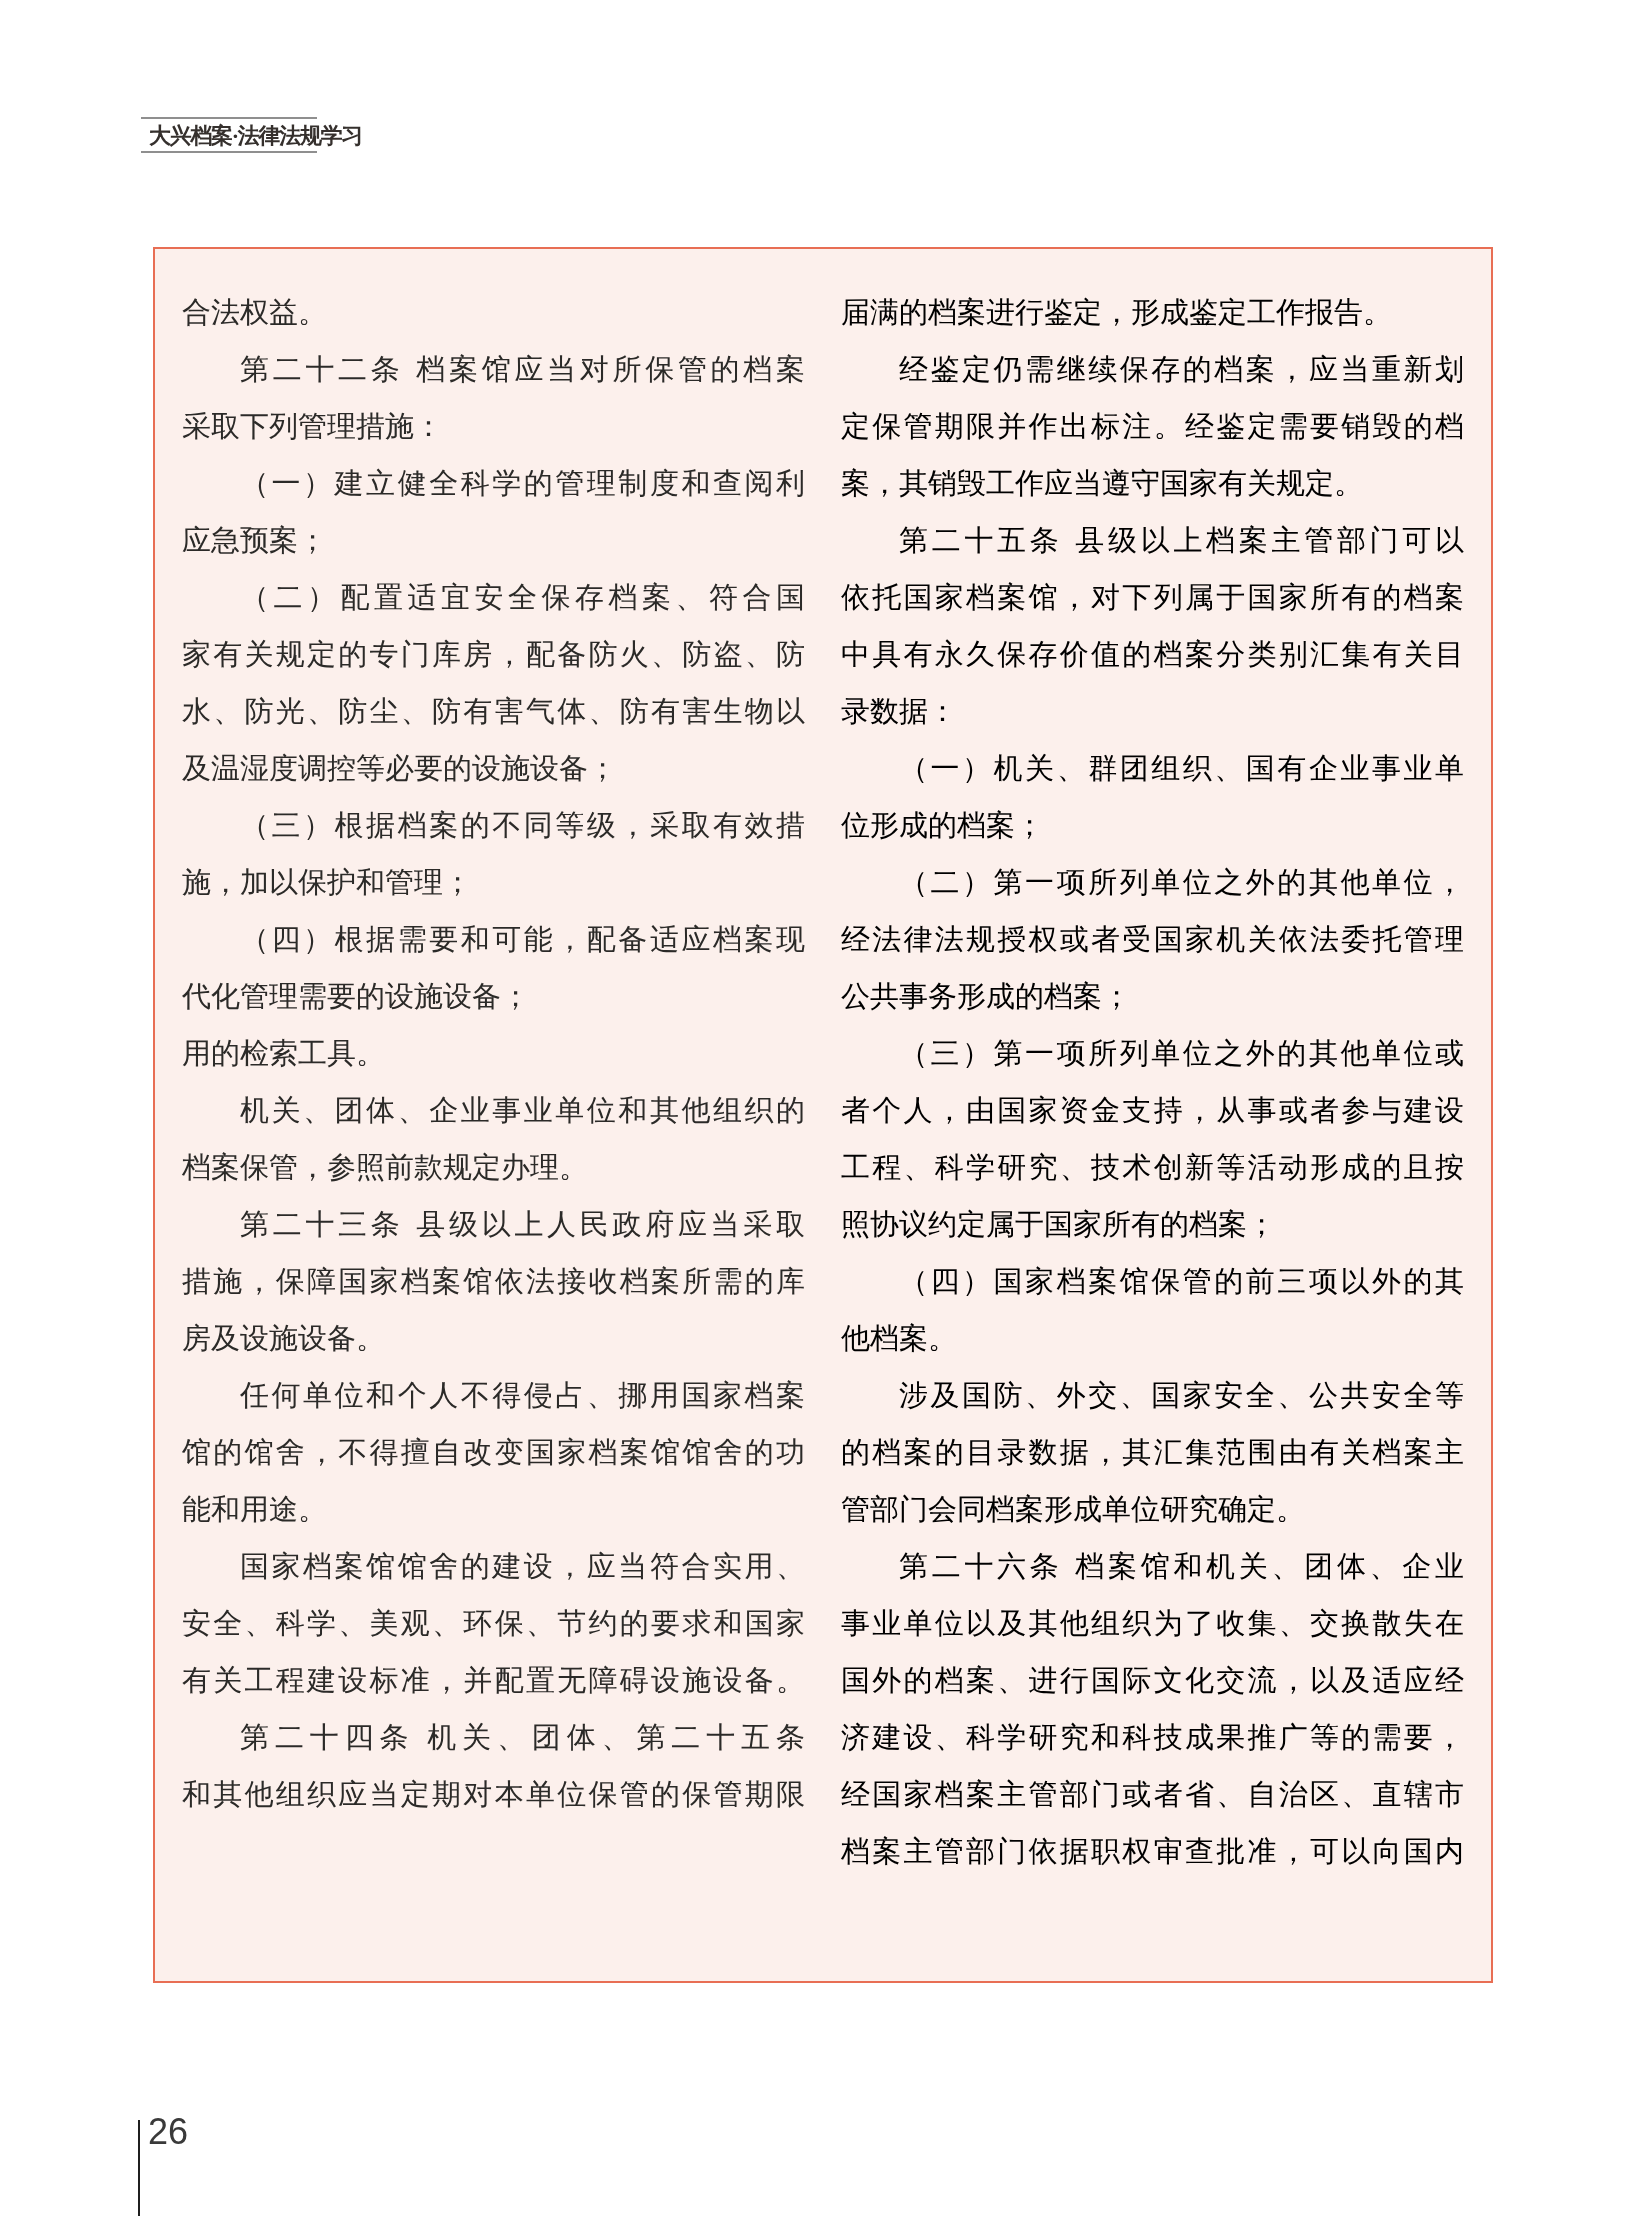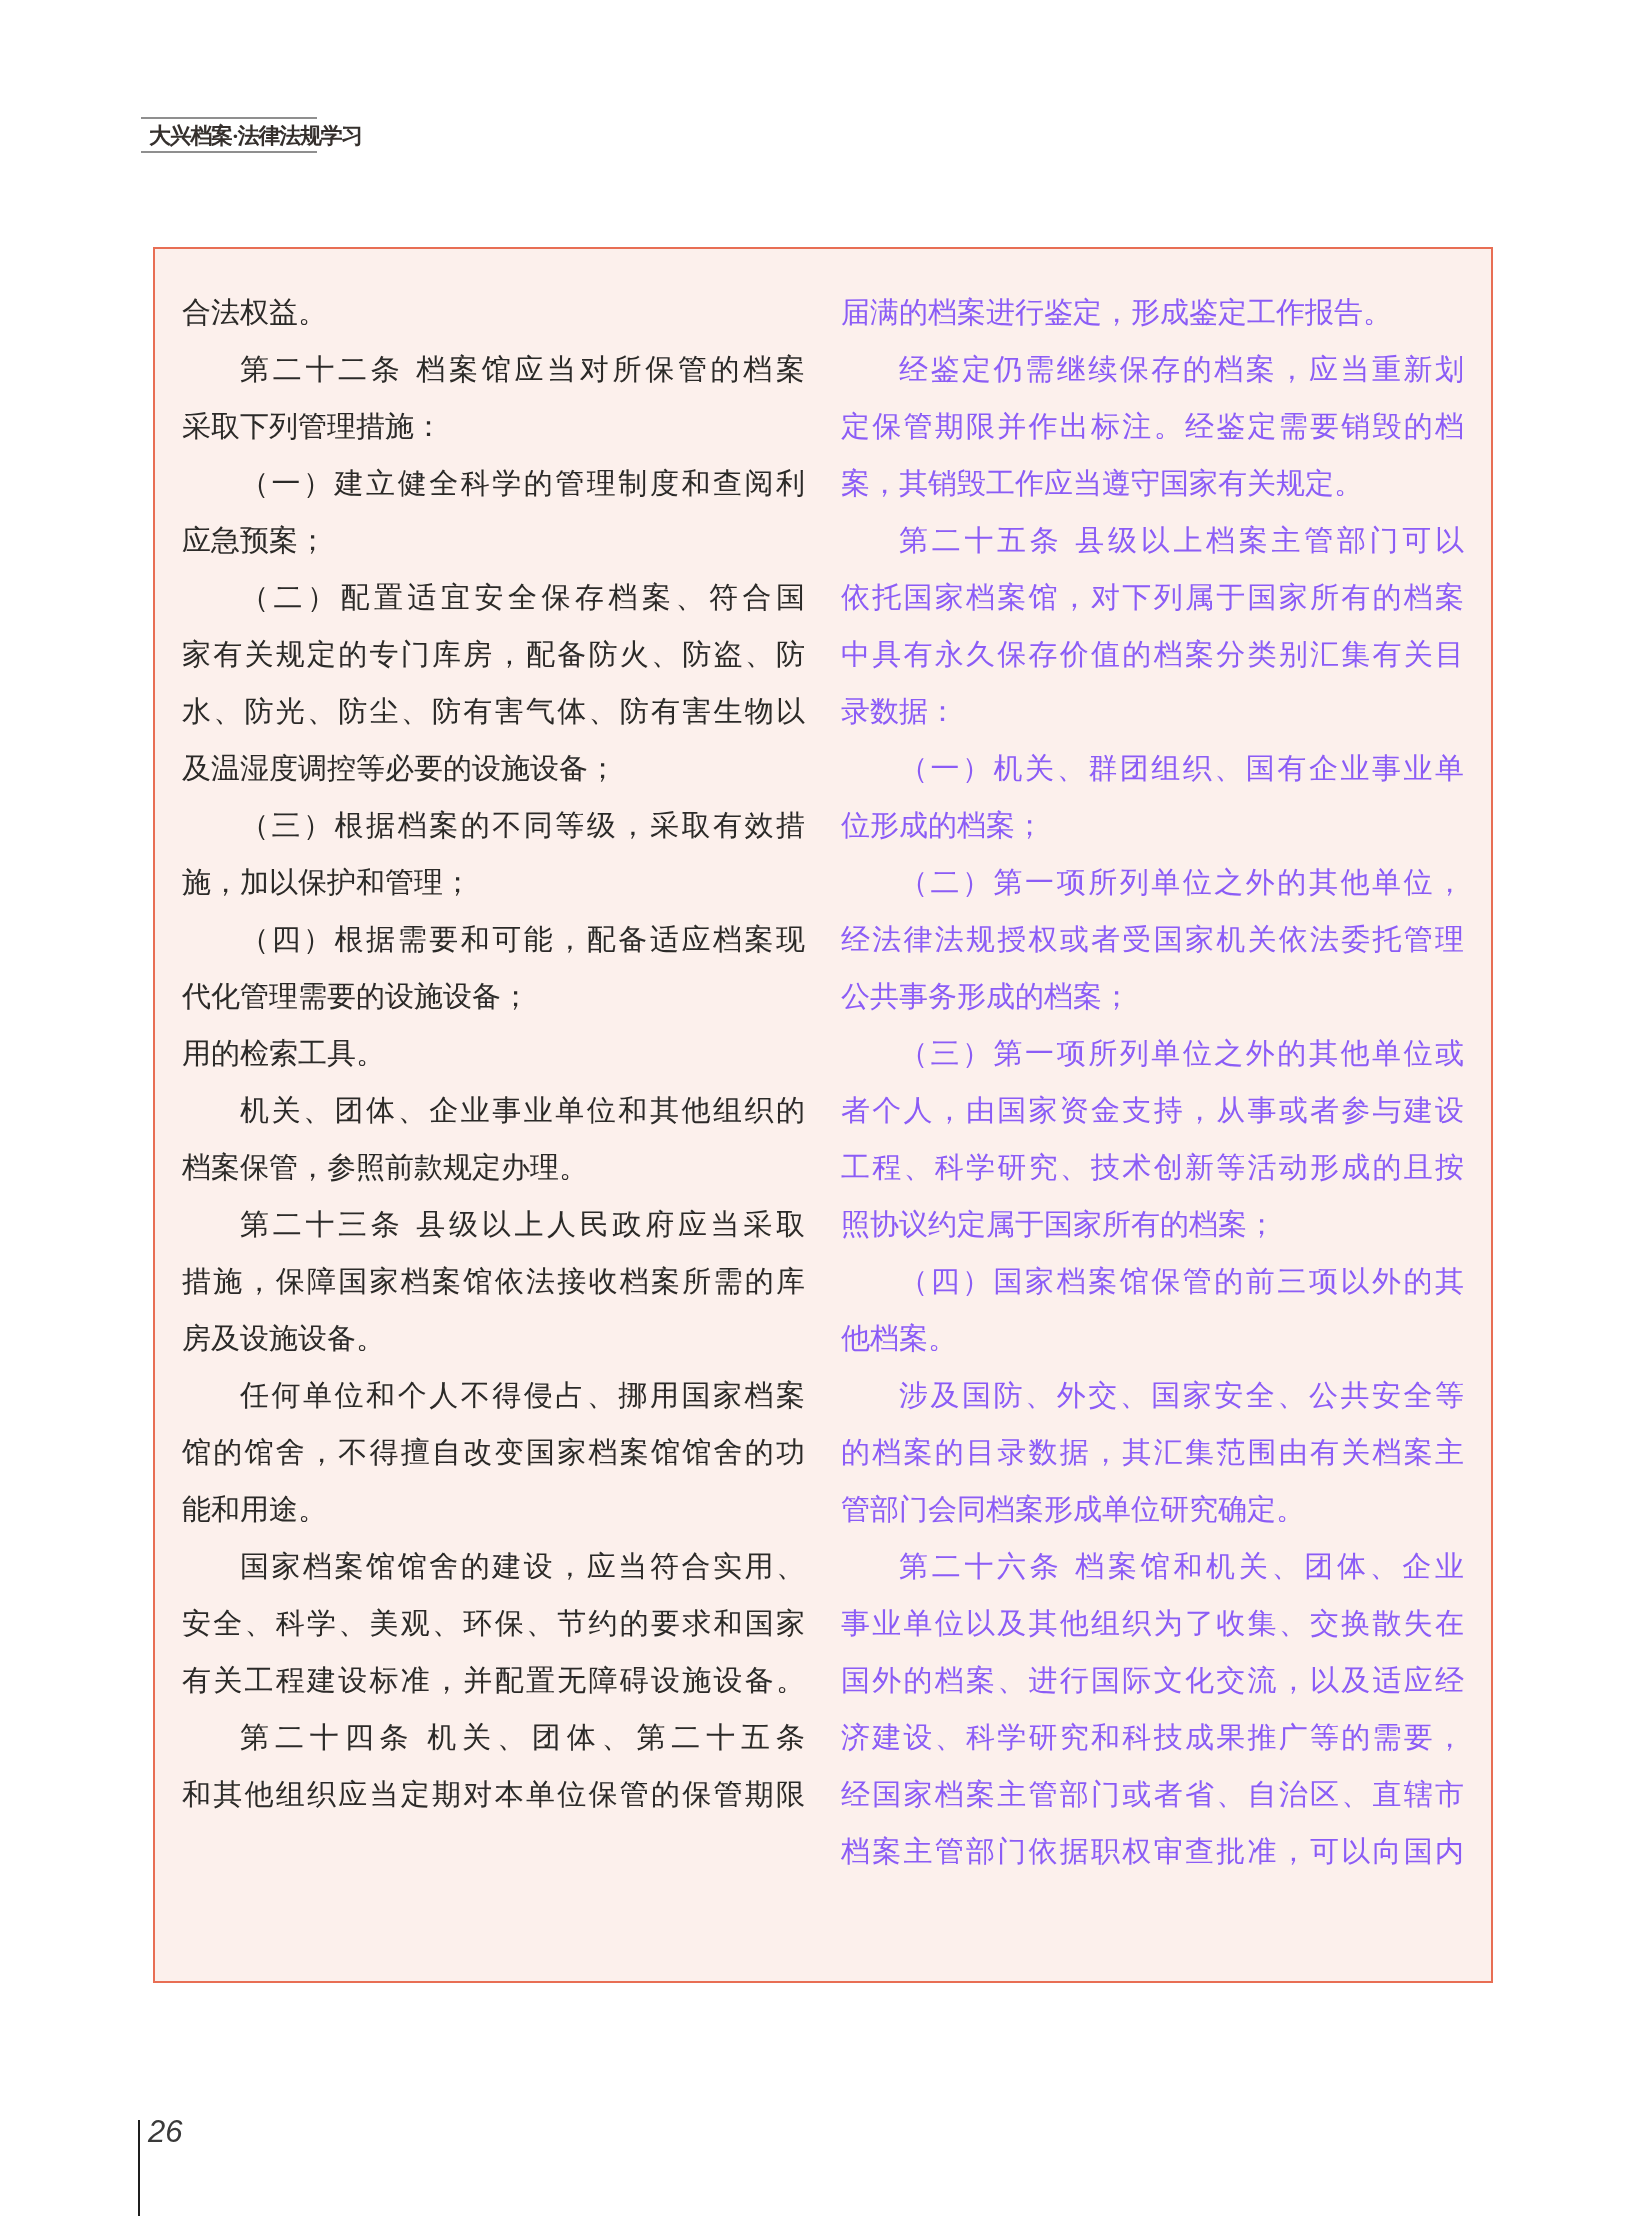--- a/index.html
+++ b/index.html
@@ -62,24 +62,23 @@
   .footer-rule {
     position: absolute;
     left: 138px; top: 2120px;
     width: 2px; height: 96px;
     background: #1f1f1f;
   }
   .page-number {
     position: absolute;
     left: 148px; top: 2114px;
     font-family: "Liberation Sans", sans-serif;
-    font-size: 31px;
+    font-size: 36px;
     line-height: 35px;
     color: #3a3a3a;
-    font-style: italic;
   }
 </style>
 </head>
 <body>
 
 <div class="journal-header">大兴档案·法律法规学习</div>
 
 <div class="article-box" style="border-color: rgb(232, 110, 84); background: rgb(252, 240, 236);">
   <div class="text-column" style="color: rgb(43, 42, 40);">
       <div class="line"><span>合法权益。</span></div>
@@ -103,21 +102,21 @@
       <div class="line"><span>房及设施设备。</span></div>
       <div class="line indent fill"><span>任何单位和个人不得侵占、挪用国家档案</span></div>
       <div class="line fill"><span>馆的馆舍，不得擅自改变国家档案馆馆舍的功</span></div>
       <div class="line"><span>能和用途。</span></div>
       <div class="line indent fill"><span>国家档案馆馆舍的建设，应当符合实用、</span></div>
       <div class="line fill"><span>安全、科学、美观、环保、节约的要求和国家</span></div>
       <div class="line fill"><span>有关工程建设标准，并配置无障碍设施设备。</span></div>
       <div class="line indent fill"><b class="art">第二十四条</b><span>机关、团体、第二十五条</span></div>
       <div class="line fill"><span>和其他组织应当定期对本单位保管的保管期限</span></div>
     </div>
-  <div class="text-column" style="color: #8b5cf6;">
+  <div class="text-column" style="color: #000000;">
       <div class="line"><span>届满的档案进行鉴定，形成鉴定工作报告。</span></div>
       <div class="line indent fill"><span>经鉴定仍需继续保存的档案，应当重新划</span></div>
       <div class="line fill"><span>定保管期限并作出标注。经鉴定需要销毁的档</span></div>
       <div class="line"><span>案，其销毁工作应当遵守国家有关规定。</span></div>
       <div class="line indent fill"><b class="art">第二十五条</b><span>县级以上档案主管部门可以</span></div>
       <div class="line fill"><span>依托国家档案馆，对下列属于国家所有的档案</span></div>
       <div class="line fill"><span>中具有永久保存价值的档案分类别汇集有关目</span></div>
       <div class="line"><span>录数据：</span></div>
       <div class="line indent fill"><span>（一）机关、群团组织、国有企业事业单</span></div>
       <div class="line"><span>位形成的档案；</span></div>

